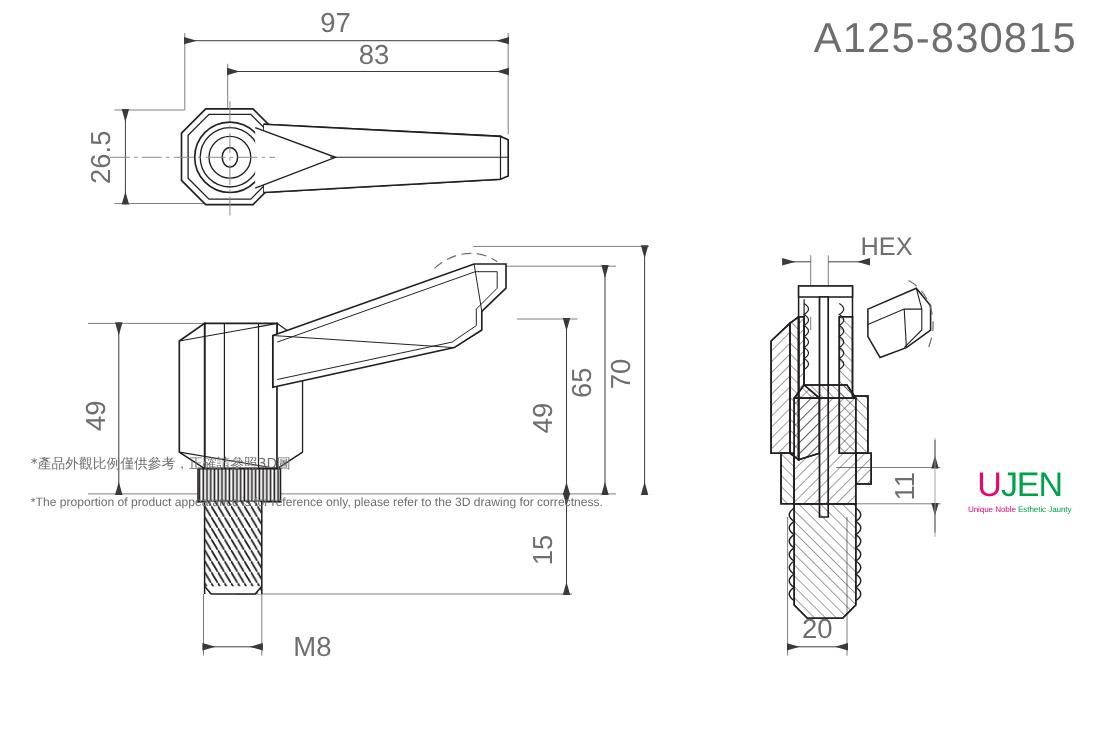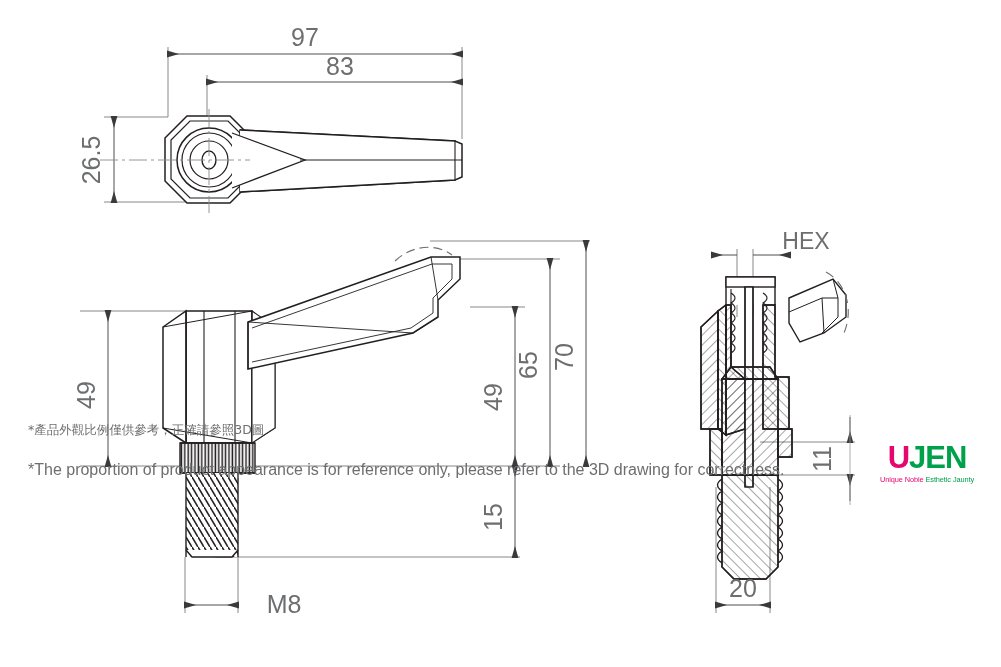--- a/index.html
+++ b/index.html
@@ -1,35 +1,35 @@
 <!DOCTYPE html>
 <html><head>
 <meta charset="utf-8">
 <style>
   html,body{margin:0;padding:0;background:#ffffff;}
   body{
     width:1001px;height:667px;overflow:hidden;position:relative;
     font-family:"Liberation Sans","DejaVu Sans",sans-serif;
     color:#58585a;
   }
-  #sheet{position:absolute;left:0;top:17px;width:1001px;height:479px;}
+  #sheet{position:absolute;left:0;top:0;width:1001px;height:479px;}
   svg#drawing{position:absolute;left:0;top:0;width:1001px;height:667px;display:block;}
 
   .part-title{
     position:absolute; right:22px; top:14px;
     font-size:38px; letter-spacing:1px; color:#6d6e70;
     font-weight:400; white-space:nowrap;
   }
 
   .footnotes{position:absolute;left:28px;bottom:14px;line-height:1.5;}
   .fn-cn{font-size:12.5px;color:#6d6e70;font-family:"DejaVu Sans",sans-serif;margin-bottom:18px;}
-  .fn-en{font-size:16px;color:#6d6e70;}
+  .fn-en{font-size:11px;color:#6d6e70;}
 
   .logo{position:absolute; right:14px; bottom:12px; text-align:center; width:120px;}
-  .logo-word{font-size:31px;font-weight:700;letter-spacing:-1px;line-height:1;}
+  .logo-word{font-size:31px;font-weight:400;letter-spacing:-1px;line-height:1;}
   .logo-u{color:#e5076e;}
   .logo-jen{color:#00a14b;}
   .logo-tag{font-size:7.4px;letter-spacing:-0.1px;margin-top:2px;white-space:nowrap;}
   .tag-a{color:#e5076e;}
   .tag-b{color:#00a14b;}
 </style>
 </head>
 <body>
 
 <div id="sheet">
@@ -245,20 +245,21 @@
         <text x="284" y="596" font-size="25" text-anchor="middle">M8</text>
 
         <text x="806" y="232" font-size="23" text-anchor="middle">HEX</text>
         <text x="831" y="442" font-size="25" text-anchor="middle" transform="rotate(-90 831 442)">11</text>
         <text x="743" y="580" font-size="25" text-anchor="middle">20</text>
       </g>
 
     </g>
   </svg>
 
+  <div class="part-title">A125-830815</div>
 
   <div class="footnotes">
     <div class="fn-cn">*產品外觀比例僅供參考，正確請參照3D圖</div>
     <div class="fn-en">*The proportion of product appearance is for reference only, please refer to the 3D drawing for correctness.</div>
   </div>
 
   <div class="logo">
     <div class="logo-word"><span class="logo-u">U</span><span class="logo-jen">JEN</span></div>
     <div class="logo-tag"><span class="tag-a">Unique Noble</span><span class="tag-b"> Esthetic Jaunty</span></div>
   </div>

